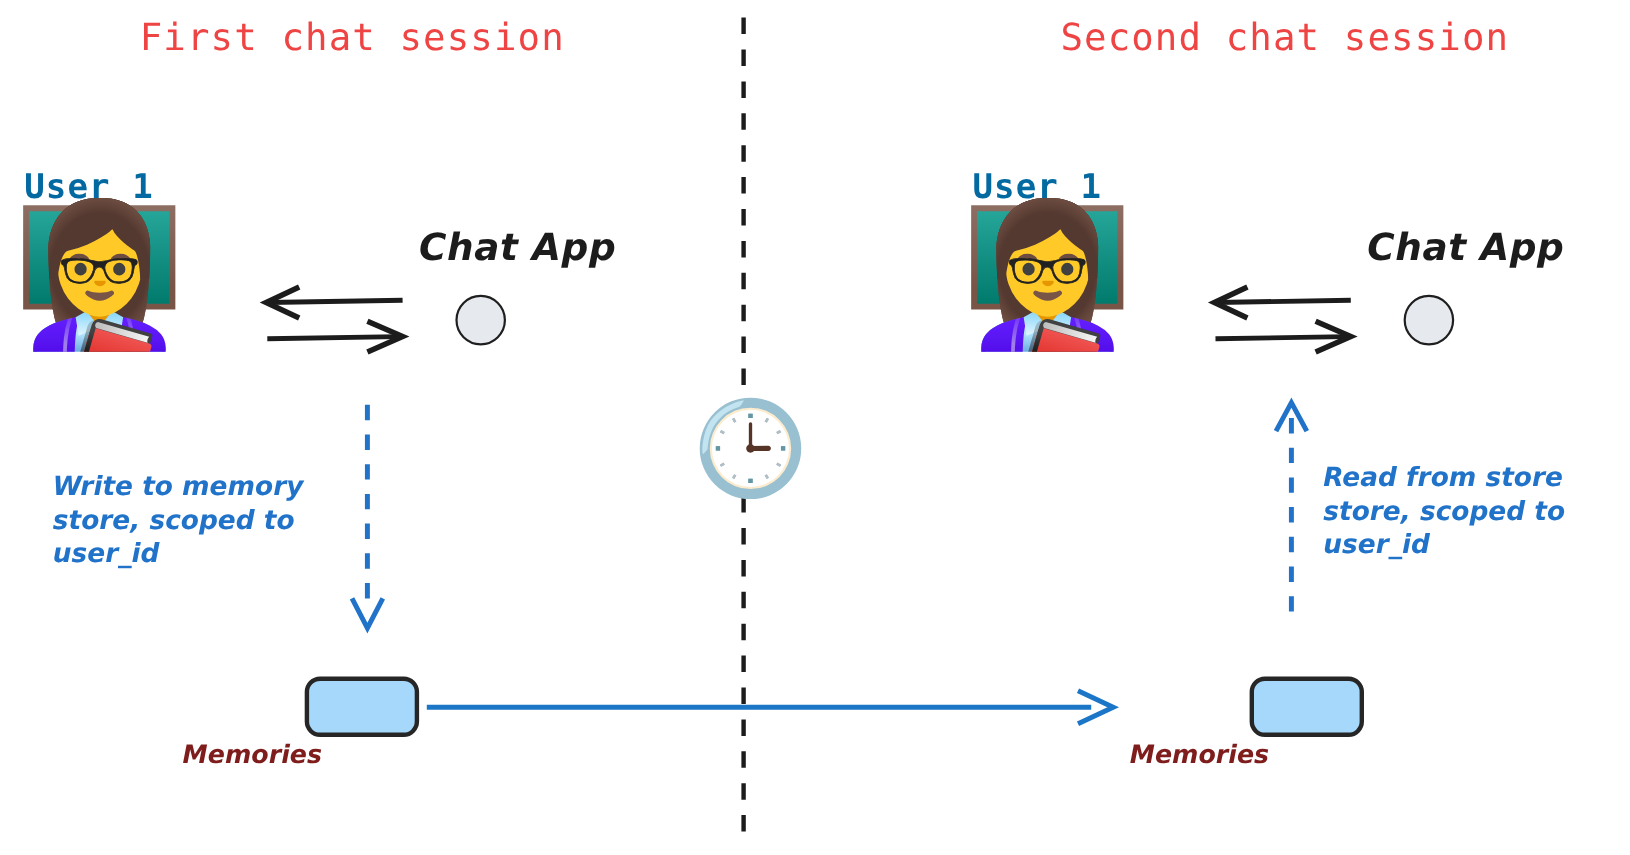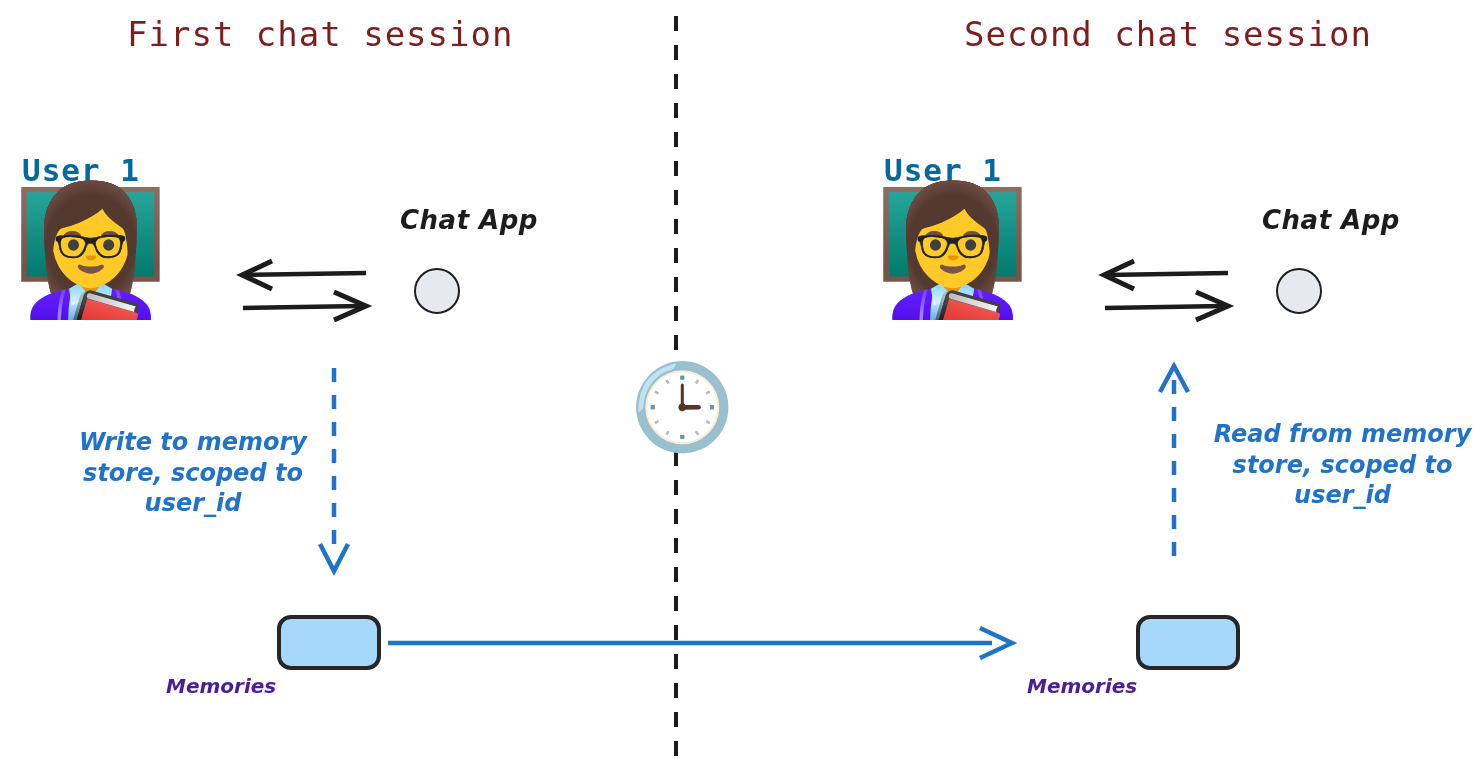--- a/index.html
+++ b/index.html
@@ -21,21 +21,21 @@
     width: 1482px;
     height: 777px;
   }
   .abs { position: absolute; }
 
   
   .session-title {
     font-family: "DejaVu Sans Mono", "Liberation Mono", monospace;
     font-size: 34px;
     letter-spacing: 1px;
-    color: #7f1d1d;
+    color: #ef4444;
     white-space: nowrap;
     font-weight: 400;
   }
 
   
   .user-label {
     font-family: "DejaVu Sans Mono", "Liberation Mono", monospace;
     font-size: 31px;
     font-weight: 700;
     letter-spacing: 1px;
@@ -52,41 +52,40 @@
 
   
   .hand {
     font-family: "DejaVu Sans", sans-serif;
     font-style: italic;
     font-weight: 600;
     color: #1c1c1c;
     white-space: nowrap;
   }
   .chat-app-label {
-    font-size: 26px;
+    font-size: 34px;
     letter-spacing: 0.5px;
-    margin-left: 19px;
   }
   .memories-label {
-    font-size: 20px;
+    font-size: 23px;
     font-style: italic;
     font-weight: 600;
-    color: #4c1d95;
+    color: #7f1d1d;
     font-family: "DejaVu Sans", sans-serif;
     white-space: nowrap;
     margin-top: 44px;
   }
   .note {
     font-family: "DejaVu Sans", sans-serif;
     font-style: italic;
     font-weight: 600;
     color: #2073c9;
     font-size: 24px;
     line-height: 1.28;
-    text-align: center;
+    text-align: left;
   }
 
   
   .chat-circle {
     width: 46px;
     height: 46px;
     border-radius: 50%;
     background: #e6eaee;
     border: 2.5px solid #1f1f1f;
     box-sizing: border-box;
@@ -179,21 +178,21 @@
       <polyline points="96,34 128,48 96,62" stroke-width="5" stroke-linejoin="miter"></polyline>
     </g>
   </svg>
 
   <svg class="abs" style="left:1152px; top:362px;" width="46" height="200">
     <line x1="22" y1="194" x2="22" y2="16" stroke="#2073c9" stroke-width="4.5" stroke-dasharray="14 13"></line>
     <polyline points="8,30 22,4 36,30" fill="none" stroke="#2073c9" stroke-width="4.5" stroke-linejoin="miter"></polyline>
   </svg>
 
   <div class="abs note" style="left:1203px; top:419px; width:279px;">
-    <div>Read from memory</div>
+    <div>Read from store</div>
     <div>store, scoped to</div>
     <div>user_id</div>
   </div>
 
   <div class="abs memories-label" style="left:1027px; top:630px;">Memories</div>
 
   <div class="abs mem-box" style="left:1136px; top:615px;"></div>
 
 </div>
 

